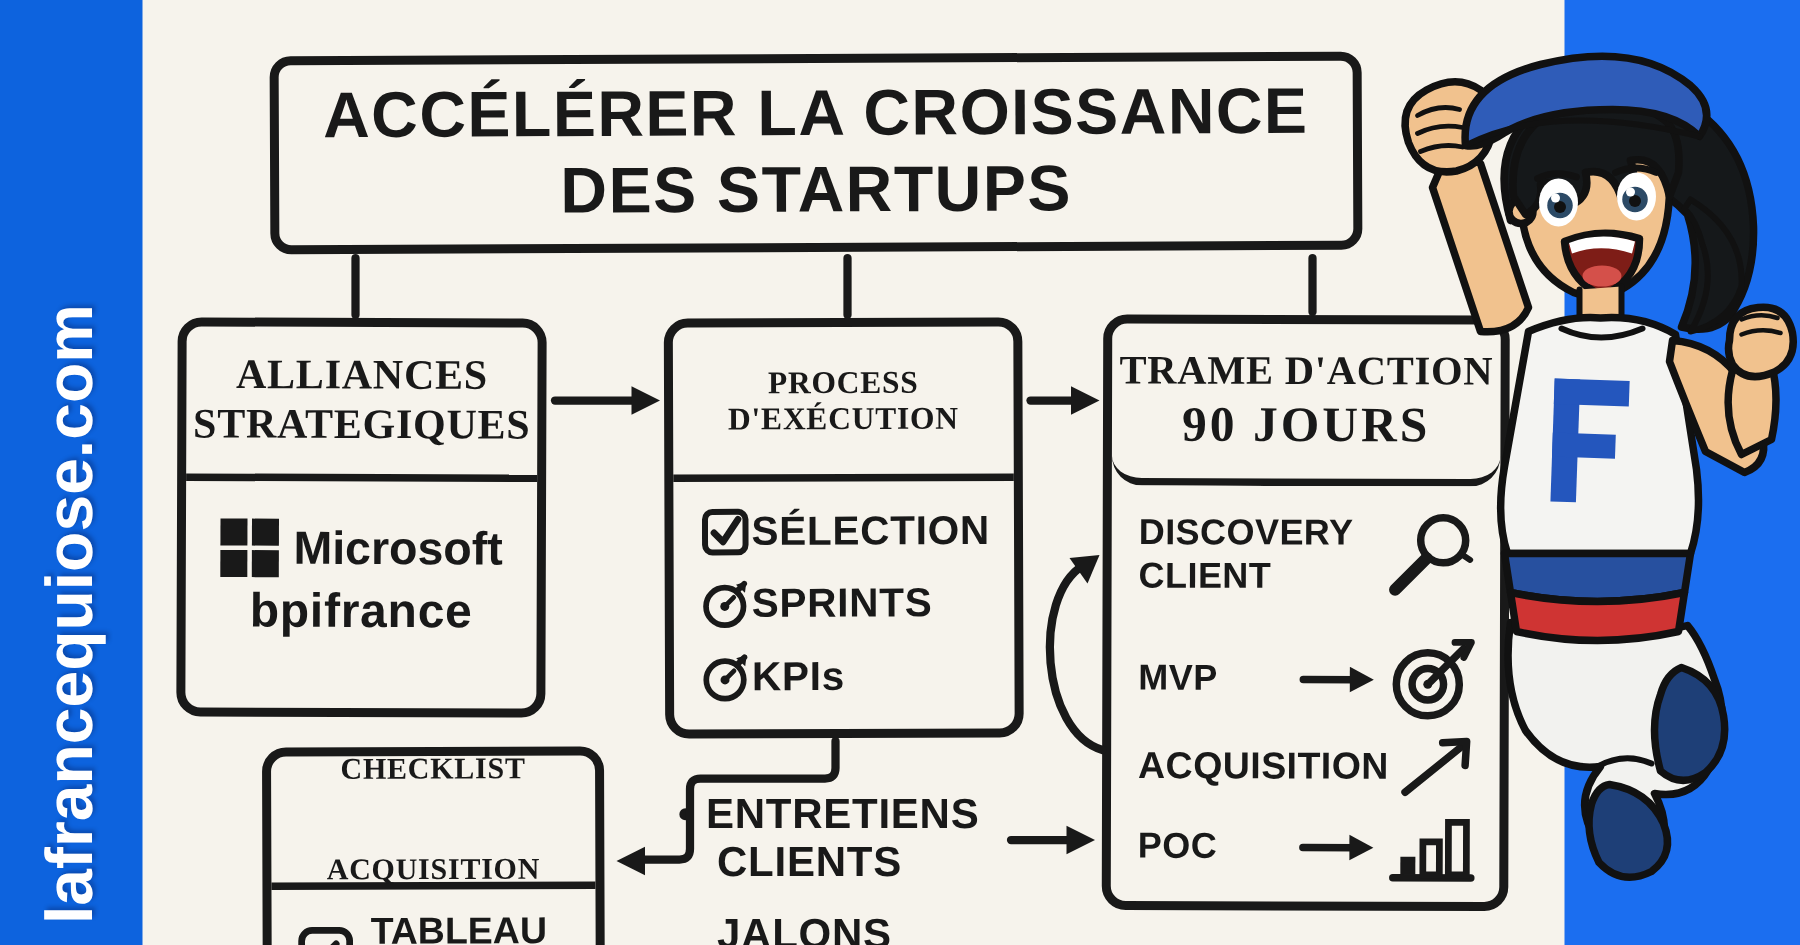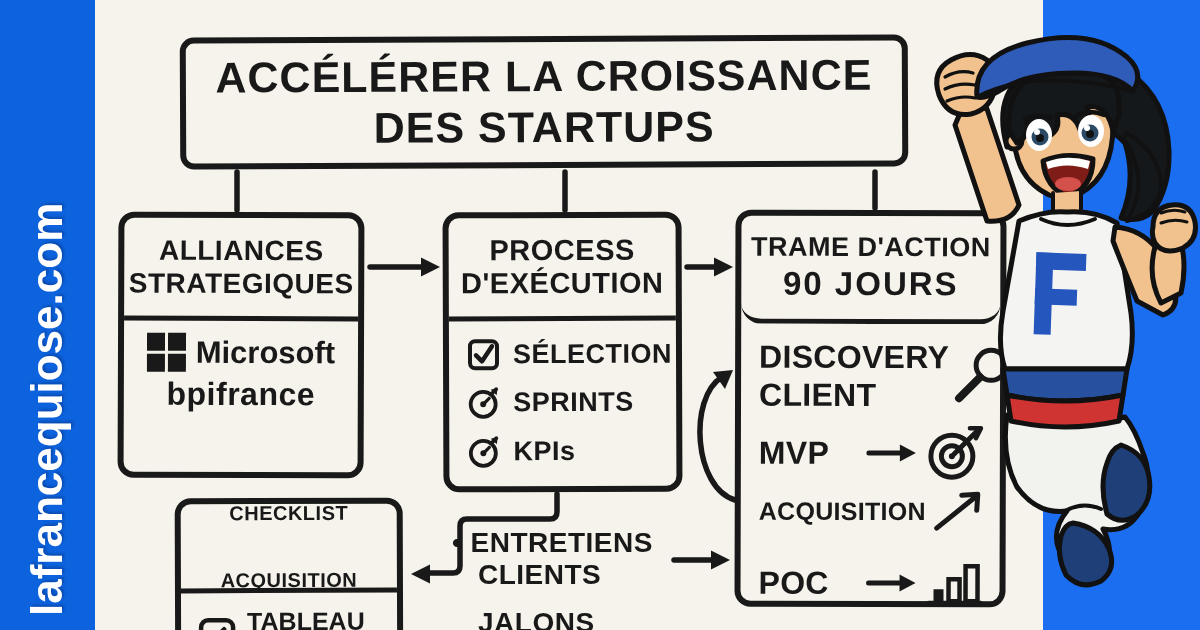--- a/index.html
+++ b/index.html
@@ -19,54 +19,54 @@
     white-space:nowrap;color:#ffffff;font-size:44px;font-weight:700;
     letter-spacing:0px;text-shadow:2px 2px 3px rgba(0,0,40,.25);
   }
   
   .sbox{
     position:absolute;border:6px solid #191919;border-radius:16px;
     background:#f6f3ec;box-sizing:border-box;z-index:2;
   }
   .sbox .hd{
     display:flex;flex-direction:column;justify-content:center;align-items:center;
-    border-bottom:5px solid #191919;text-align:center;font-weight:800;
+    border-bottom:5px solid #191919;text-align:center;font-weight:800;font-family:Liberation Serif, serif;
   }
   .title-box{
     left:180px;top:36px;width:728px;height:132px;border-radius:14px;
     display:flex;flex-direction:column;justify-content:center;align-items:center;
     transform:rotate(-.25deg);
   }
   .title-box .t1,.title-box .t2{font-size:43px;font-weight:800;letter-spacing:1px;line-height:1.18;}
   
   .box-alliances{left:118px;top:212px;width:246px;height:266px;transform:rotate(.2deg);}
   .box-alliances .hd{height:98px;font-size:28px;line-height:1.18;letter-spacing:.5px;}
-  .box-alliances .bd{display:flex;flex-direction:column;align-items:center;padding-top:12px;}
+  .box-alliances .bd{display:flex;flex-direction:column;align-items:center;padding-top:25px;}
   .ms-row{display:flex;align-items:center;gap:10px;}
   .ms-logo{display:grid;grid-template-columns:18px 18px;grid-template-rows:18px 18px;gap:3px;}
   .ms-logo span{background:#191919;display:block;}
   .ms-name{font-size:31px;font-weight:700;}
   .bpi{font-size:32px;font-weight:800;letter-spacing:.5px;margin-top:4px;}
   .bf{font-size:22px;font-weight:800;letter-spacing:.5px;margin-top:6px;}
   
   .box-process{left:443px;top:212px;width:239px;height:280px;transform:rotate(-.2deg);}
-  .box-process .hd{height:98px;font-size:29px;line-height:1.15;letter-spacing:.5px;}
+  .box-process .hd{height:98px;font-size:21px;line-height:1.15;letter-spacing:.5px;}
   .box-process .bd{padding:16px 0 0 18px;display:flex;flex-direction:column;gap:13px;}
-  .p-row{display:flex;align-items:center;gap:12px;font-size:27px;font-weight:800;letter-spacing:.5px;}
+  .p-row{display:flex;align-items:center;font-size:27px;font-weight:800;letter-spacing:.5px;}
   
   .box-trame{left:735px;top:210px;width:271px;height:397px;transform:rotate(.15deg);}
   .box-trame .hd{height:103px;font-size:27px;line-height:1.1;letter-spacing:.5px;border-radius:20px;}
   .box-trame .hd .h2{font-size:33px;letter-spacing:2px;margin-top:4px;}
   .box-trame .bd{position:relative;height:283px;}
   .t-row{position:absolute;left:18px;right:16px;display:flex;align-items:center;justify-content:space-between;font-weight:800;}
-  .t-row .lbl{font-size:32px;letter-spacing:.3px;line-height:1.2;}
+  .t-row .lbl{font-size:24px;letter-spacing:.3px;line-height:1.2;}
   .t-r1{top:14px;}
   .t-r2{top:100px;}
   .t-r3{top:166px;}
-  .t-r4{top:218px;margin-top:18px;}
+  .t-r4{top:218px;}
   .t-mid{display:flex;align-items:center;gap:8px;}
   
   .box-checklist{left:175px;top:498px;width:228px;height:200px;transform:rotate(-.2deg);}
   .box-checklist .hd{height:84px;font-size:20px;line-height:1.2;letter-spacing:.5px;gap:43px;}
   .box-checklist .bd{display:flex;align-items:center;gap:10px;padding:14px 0 0 16px;font-size:25px;font-weight:800;}
   
   .notes{position:absolute;left:452px;top:527px;z-index:2;font-weight:800;}
   .notes .n1{font-size:28px;letter-spacing:.5px;}
   .notes .n2{font-size:28px;margin-left:26px;letter-spacing:.5px;}
   .notes .n3{font-size:28px;margin-left:26px;margin-top:16px;letter-spacing:.5px;}

